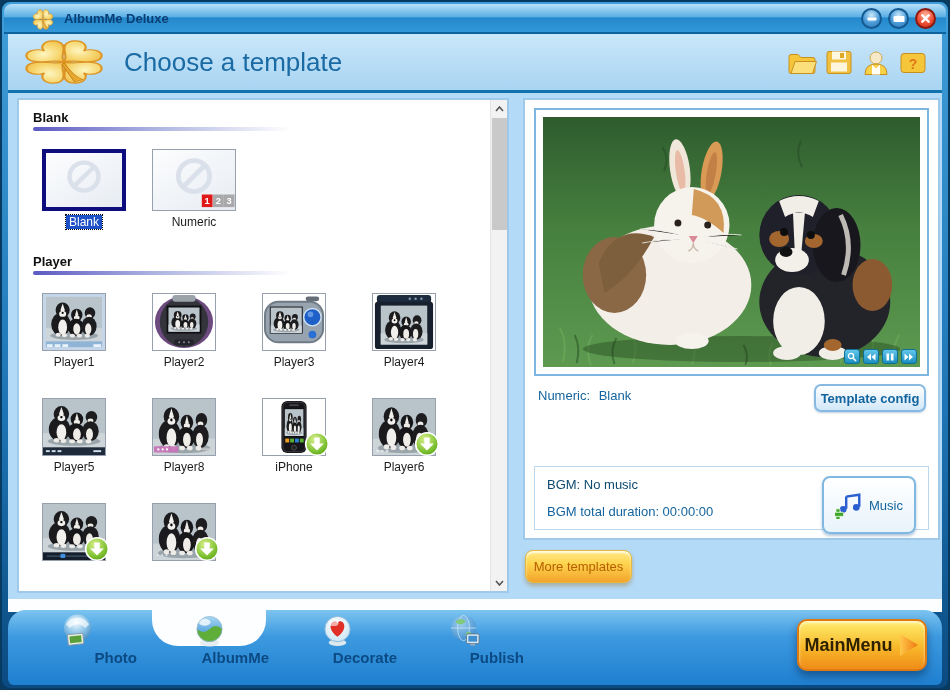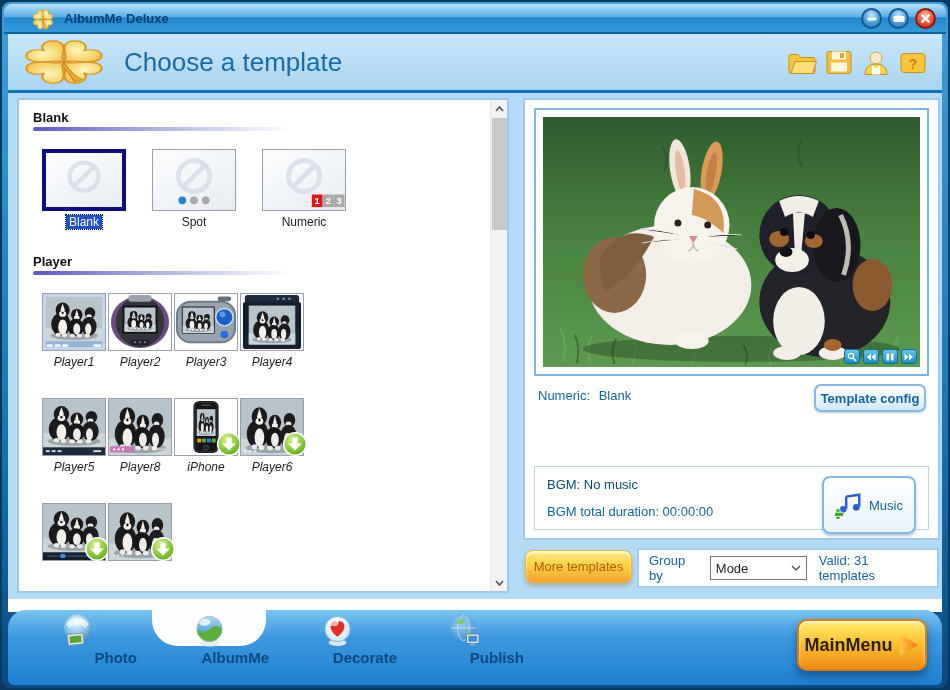--- a/index.html
+++ b/index.html
@@ -37,21 +37,21 @@
 
   
   .left-panel { position:absolute; left:15px; top:96px; width:492px; height:495px;
     background:#fff; border:2px solid #9ec9e8; overflow:hidden; }
   .lp-content { position:absolute; left:0; top:0; right:17px; bottom:0; padding:8px 4px 0 12px; overflow:hidden; }
   .sec-name { font-weight:bold; font-size:13px; color:#101010; margin:2px 0 2px 2px; }
   .sec-line { height:4px; width:258px; margin:0 0 18px 2px; border-radius:2px;
     background:linear-gradient(90deg,#5a5ac2,#aab0e0 45%,rgba(255,255,255,0)); }
   .trow { display:flex; padding-left:10px; }
   .lg-row { gap:24px; margin-bottom:24px; }
-  .sm-row { margin-bottom:28px;font-style:italic; }
+  .sm-row { gap:44px; margin-bottom:28px; }
   .titem { display:flex; flex-direction:column; align-items:center; cursor:pointer; }
   .lg-row .titem { width:86px; }
   .sm-row .titem { width:66px; }
   .tframe { position:relative; }
   .tframe.lg { width:84px; height:62px; border:1px solid #98a0ad; background:linear-gradient(150deg,#fcfdfe,#e7ecf2); }
   .tframe.sm { width:64px; height:58px; border:1px solid #98a0ad; background:#fff; }
   .tframe.sel { border:4px solid #0d0d7e; }
   .tframe svg.fill { position:absolute; inset:0; width:100%; height:100%; display:block; }
   .badge { position:absolute; right:-5px; bottom:-2px; width:26px; height:26px; }
   .badge svg { width:100%; height:100%; }
@@ -270,34 +270,20 @@
             </div>
             <div class="tlabel on"><span>Blank</span></div>
           </div>
           <div class="titem">
             <div class="tframe lg">
               <svg class="fill" viewBox="0 0 84 62" preserveAspectRatio="none">
                 <g stroke="#dbe1ea" stroke-width="5" fill="none">
                   <circle cx="42" cy="27" r="16"></circle>
                   <line x1="31" y1="38" x2="53" y2="16"></line>
                 </g>
-                <circle cx="30" cy="52" r="4" fill="#2a7fd4"></circle>
-                <circle cx="42" cy="52" r="4" fill="#a9a9a9"></circle>
-                <circle cx="54" cy="52" r="4" fill="#a9a9a9"></circle>
-              </svg>
-            </div>
-            <div class="tlabel"><span>Spot</span></div>
-          </div>
-          <div class="titem">
-            <div class="tframe lg">
-              <svg class="fill" viewBox="0 0 84 62" preserveAspectRatio="none">
-                <g stroke="#dbe1ea" stroke-width="5" fill="none">
-                  <circle cx="42" cy="27" r="16"></circle>
-                  <line x1="31" y1="38" x2="53" y2="16"></line>
-                </g>
                 <g font-family="Liberation Sans, sans-serif" font-size="9.5" font-weight="bold" text-anchor="middle">
                   <rect x="50" y="46" width="11" height="13" fill="#e01818"></rect>
                   <text x="55.5" y="56" fill="#fff">1</text>
                   <rect x="61.5" y="46" width="11" height="13" fill="#a9a9a9"></rect>
                   <text x="67" y="56" fill="#fff">2</text>
                   <rect x="72.5" y="46" width="11" height="13" fill="#a9a9a9"></rect>
                   <text x="78" y="56" fill="#fff">3</text>
                 </g>
               </svg>
             </div>
@@ -616,30 +602,20 @@
           </g>
         </svg>
         <span>Music</span>
       </div>
     </div>
   </div>
 
   <div class="more-btn">
     <span>More templates</span>
   </div>
-  <div class="group-box">
-    <span class="gb-label">Group by</span>
-    <div class="gb-select">
-      <span>Mode</span>
-      <svg viewBox="0 0 10 6">
-          <path d="M1 1 L5 5 L9 1" fill="none" stroke="#555" stroke-width="1.4"></path>
-        </svg>
-    </div>
-    <span class="gb-valid">Valid: 31 templates</span>
-  </div>
 
   <div class="white-strip"></div>
   <div class="toolbar"></div>
   <div class="notch"></div>
 
   <div class="tab tab-photo">
     <svg class="ticon" viewBox="0 0 36 36">
       <circle cx="18" cy="16" r="14" fill="url(#sphB)"></circle>
       <path d="M6 12 A14 14 0 0 1 30 12 L26 16 A10 10 0 0 0 10 16 Z" fill="#fff" opacity="0.65"></path>
       <g transform="rotate(-6 16 27)">

